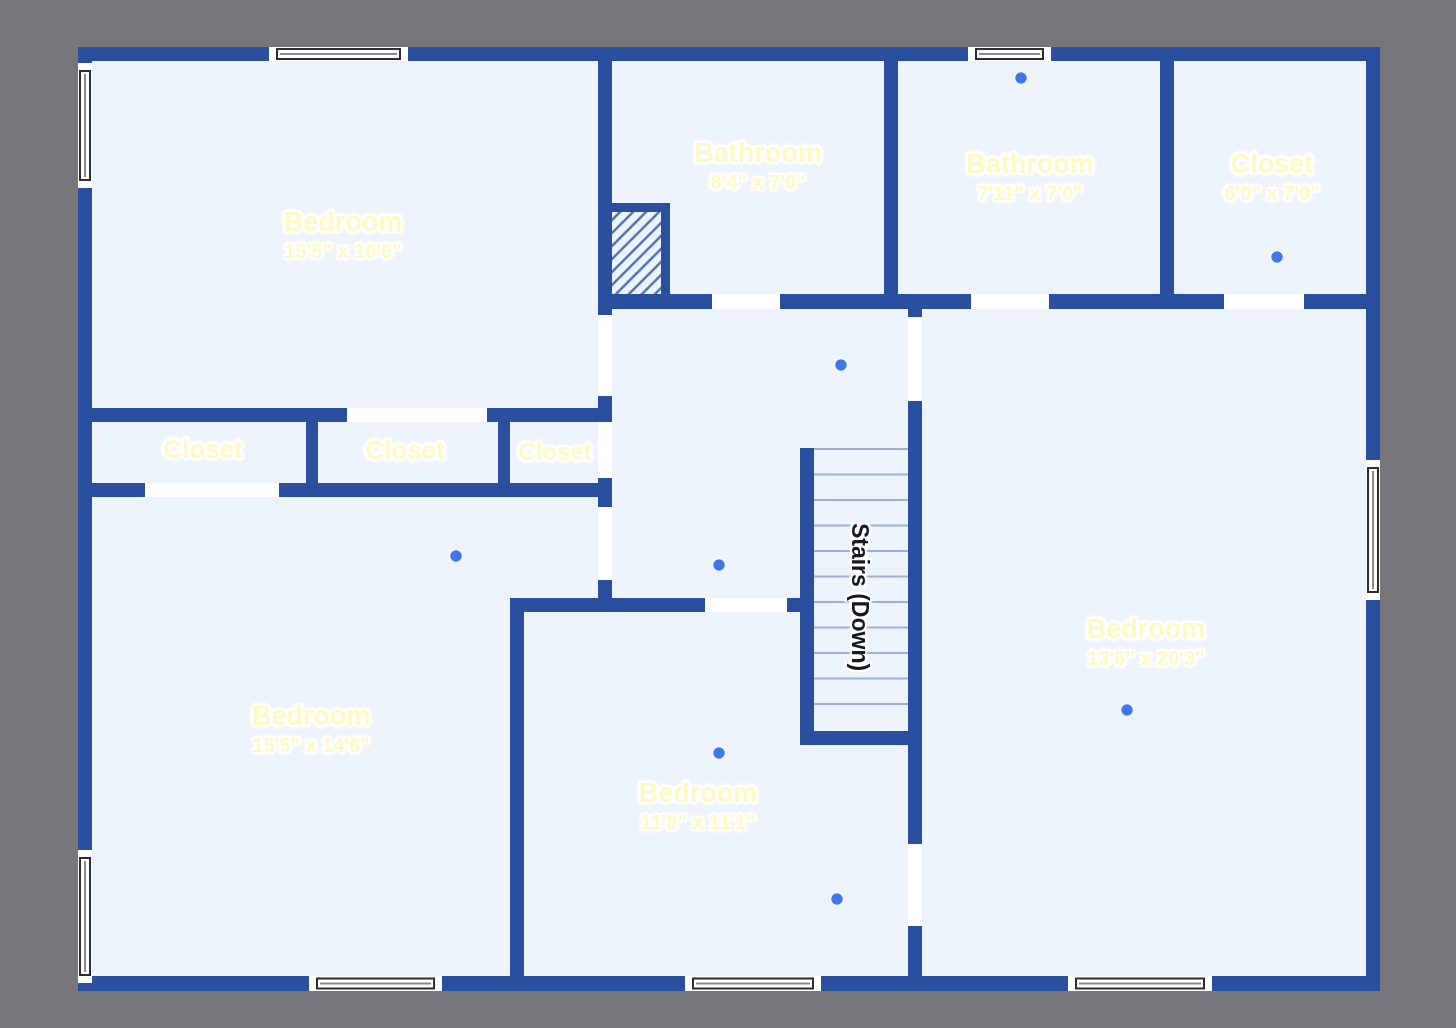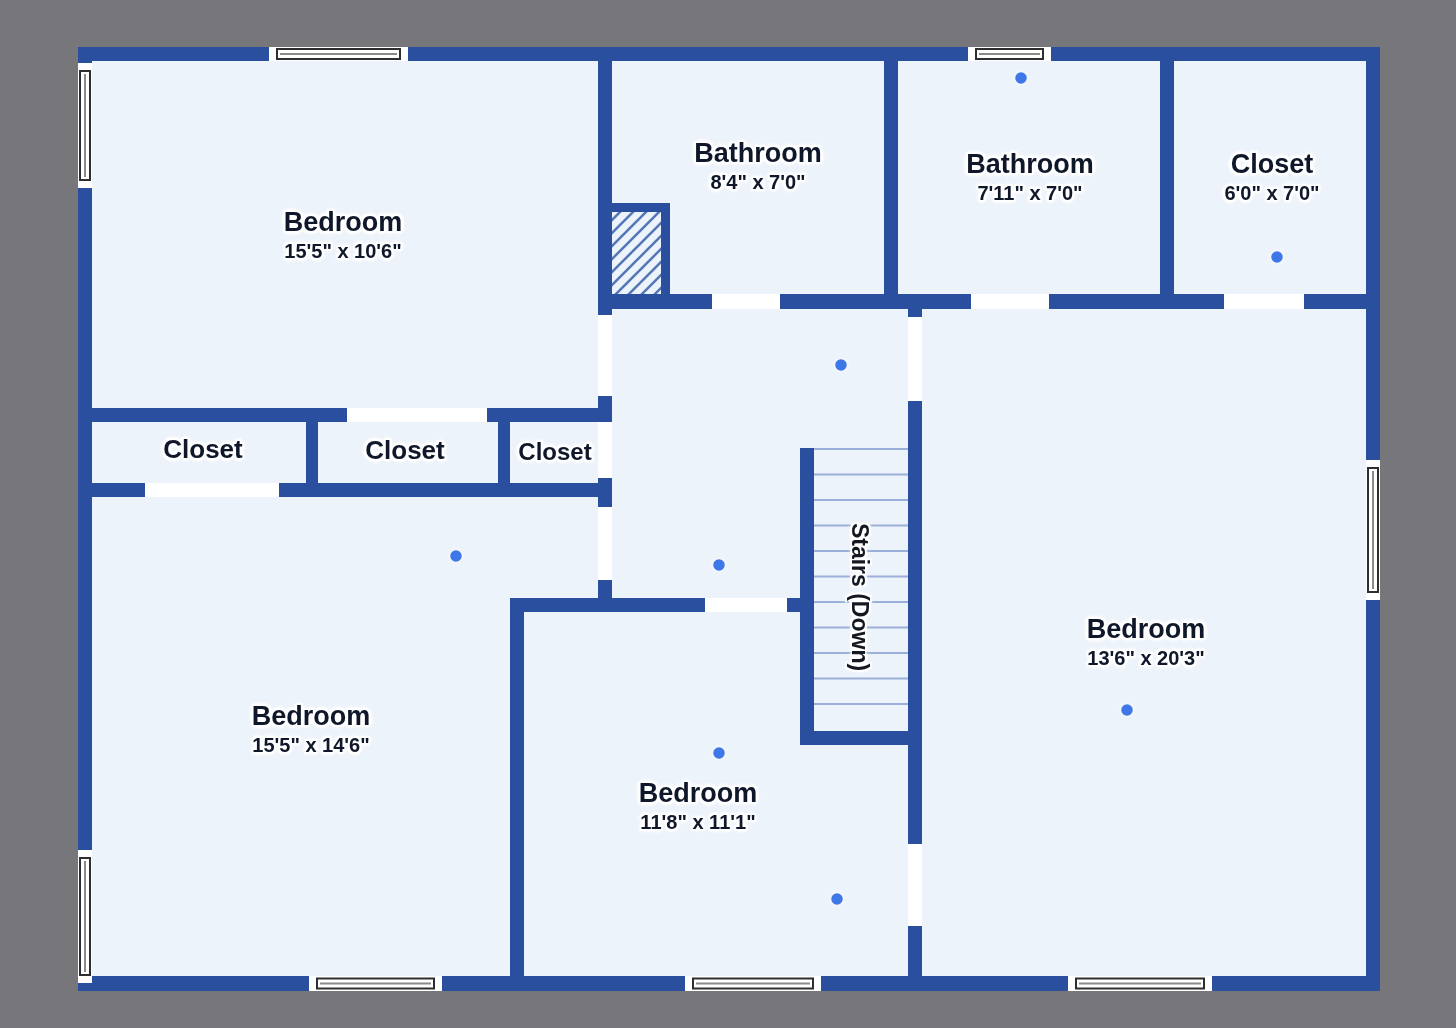--- a/index.html
+++ b/index.html
@@ -12,21 +12,21 @@
   #canvas{
     position:relative;
     width:1456px;height:1028px;
     background:#77777b;
   }
   #plan-svg{position:absolute;left:0;top:0;}
   .room-label{
     position:absolute;
     transform:translate(-50%,-50%);
     text-align:center;
-    color:#0f172a;
+    color:#fef9c3;
     font-weight:bold;
     white-space:nowrap;
     text-shadow:
       -2px -2px 1px #ffffff, 2px -2px 1px #ffffff,
       -2px 2px 1px #ffffff, 2px 2px 1px #ffffff,
       -3px 0 3px #ffffff, 3px 0 3px #ffffff,
       0 -3px 3px #ffffff, 0 3px 3px #ffffff,
       0 0 8px #ffffff;
     pointer-events:none;
   }

